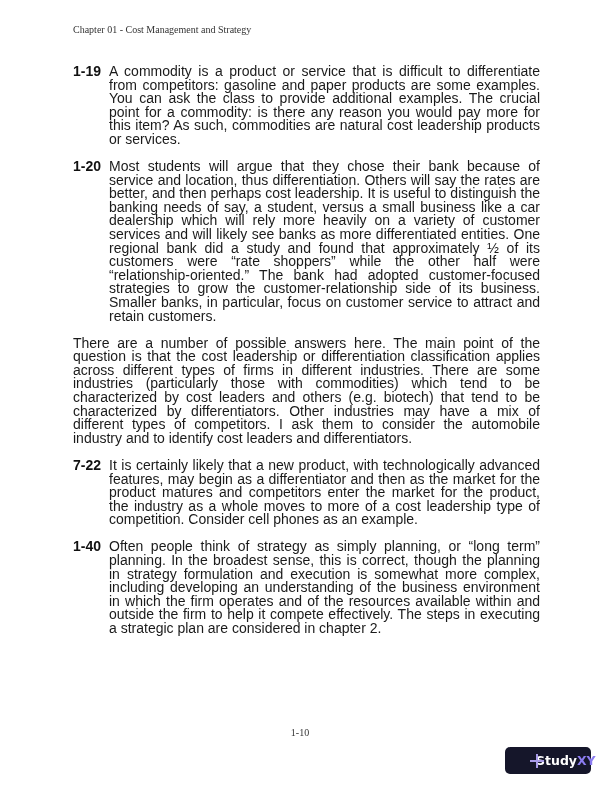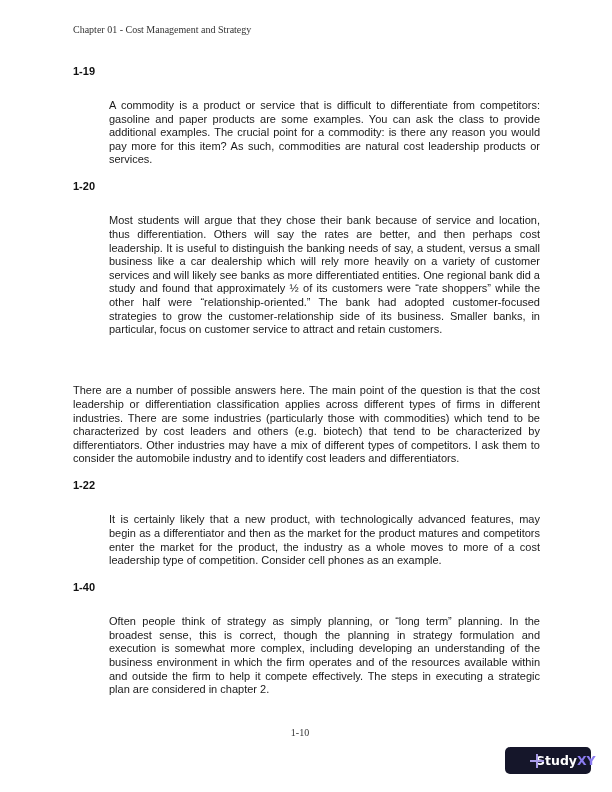--- a/index.html
+++ b/index.html
@@ -6,27 +6,27 @@
   body { width: 612px; height: 792px; position: relative; overflow: hidden; }
   .header {
     position: absolute; left: 73px; top: 24px;
     font-family: "Liberation Serif", serif; font-size: 10px; color: #333;
   }
   .content {
     position: absolute; left: 73px; top: 65px; width: 467px;
   }
   .qa {
     display: flex; margin-bottom: 13.5px;
-    font-family: "Liberation Sans", sans-serif; font-size: 11px; line-height: 13.6px; color: #1a1a1a;
+    font-family: "Liberation Sans", sans-serif; font-size: 14px; line-height: 13.6px; color: #1a1a1a;
   }
   .qa .num {
     flex: 0 0 36px; font-weight: bold; color: #111;
   }
   .qa .text {
-    flex: 1; text-align: justify; margin-top: 34px;
+    flex: 1; text-align: justify;
   }
   .footer {
     position: absolute; left: 0; width: 600px; top: 727px; text-align: center;
     font-family: "Liberation Serif", serif; font-size: 10px; color: #333;
   }
   .badge {
     position: absolute; left: 505px; top: 747px; width: 86px; height: 27px;
     background: #15162a; border-radius: 5px; display: flex; align-items: center; padding-left: 25px; box-sizing: border-box;
   }
   .badge .plus { width: 14px; height: 14px; position: relative; margin-right: 6px; }
@@ -49,21 +49,21 @@
     <span class="text"> A commodity is a product or service that is difficult to differentiate from competitors: gasoline and paper products are some examples.  You can ask the class to provide additional examples.   The crucial point for a commodity:  is there any reason you would pay more for this item?   As such, commodities are natural cost leadership products or services.</span>
   </div>
   <div class="qa">
     <span class="num">1-20</span>
     <span class="text">Most students will argue that they chose their bank because of service and location, thus differentiation.   Others will say the rates are better, and then perhaps cost leadership.   It is useful to distinguish the banking needs of say, a student,  versus a small business like a car dealership which will rely more heavily on a variety of customer services and will likely see banks as more differentiated entities. One regional bank did a study and found that approximately ½ of its customers were “rate shoppers” while the other half were “relationship-oriented.”  The bank had adopted customer-focused strategies to grow the customer-relationship side of its business.  Smaller banks, in particular, focus on customer service to attract and retain customers.</span>
   </div>
   <div class="qa">
     <span class="text">There are a number of possible answers here.  The main point of the question is that the cost leadership or differentiation classification applies across different types of firms in different industries.   There are some industries (particularly those with commodities) which tend to be characterized by cost leaders and others (e.g. biotech) that tend to be characterized by differentiators.   Other industries may have a mix of different types of competitors.  I ask them to consider the automobile industry and to identify cost leaders and differentiators.</span>
   </div>
   <div class="qa">
-    <span class="num">1-22</span>
+    <span class="num">7-22</span>
     <span class="text">It is certainly likely that a new product, with technologically advanced features, may begin as a differentiator and then as the market for the product matures and competitors enter the market for the product, the industry as a whole moves to more of a cost leadership type of competition.   Consider cell phones as an example.</span>
   </div>
   <div class="qa">
     <span class="num">1-40</span>
     <span class="text">Often people think of strategy as simply planning, or “long term” planning.  In the broadest sense, this is correct, though the planning in strategy formulation and execution is somewhat more complex, including developing an understanding of the business environment in which the firm operates and of the resources available within and outside the firm to help it compete effectively.  The steps in executing a strategic plan are considered in chapter 2.</span>
   </div>
 </div>
 
 <div class="footer">1-10</div>
 

